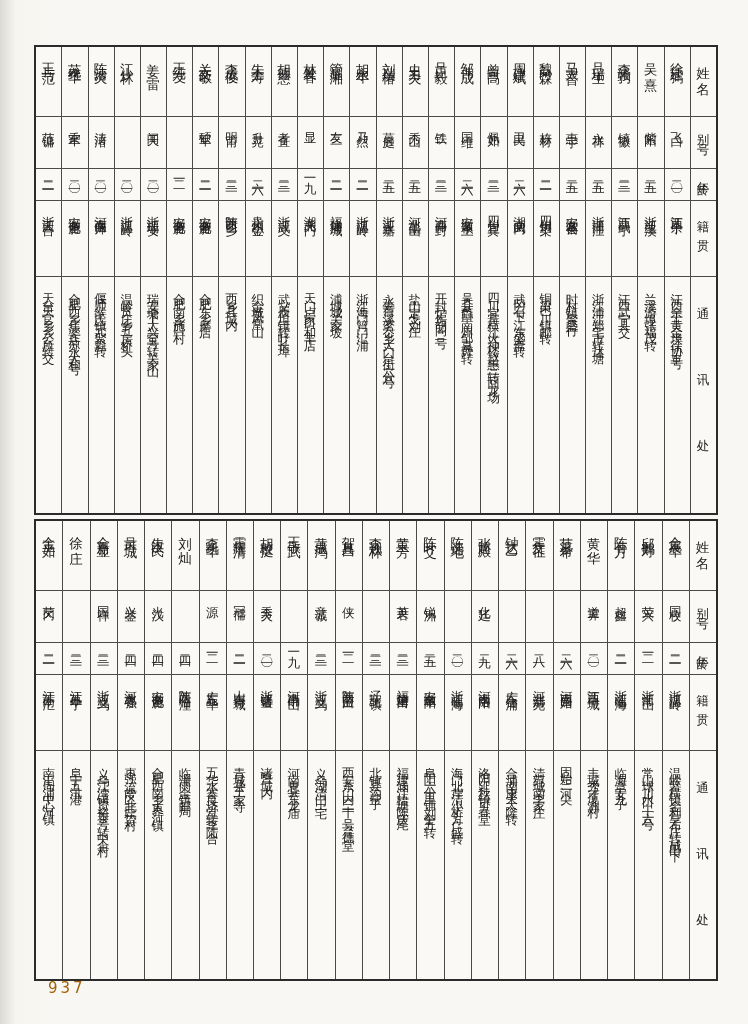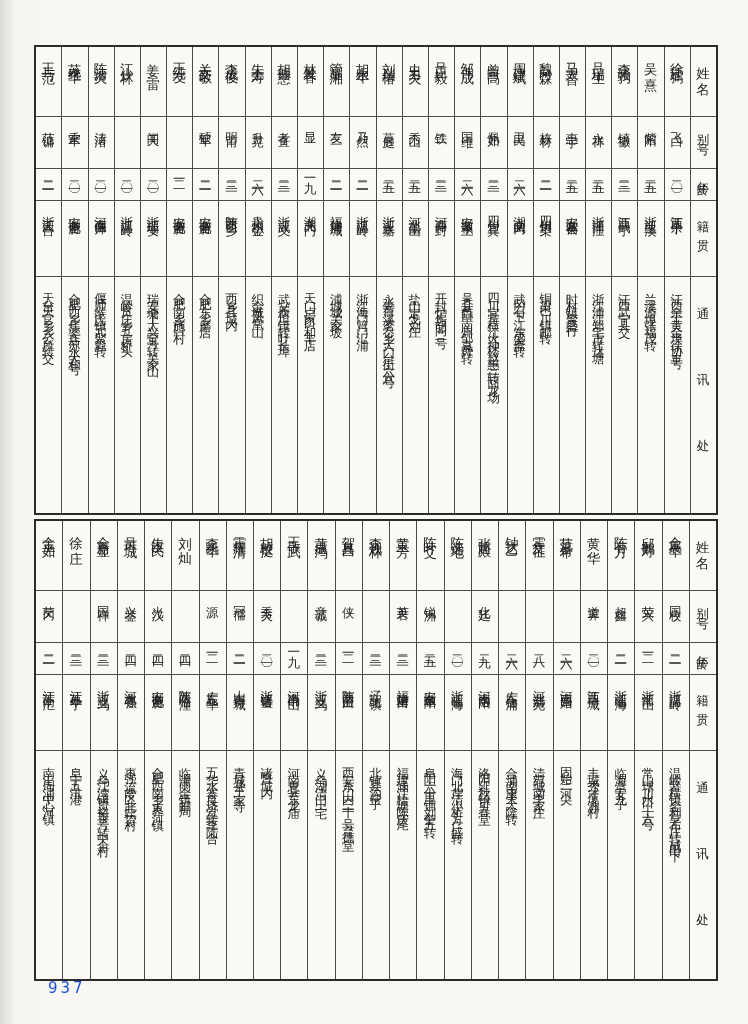--- a/index.html
+++ b/index.html
@@ -35,21 +35,21 @@
   .c-native .vtext{letter-spacing:2.5px;}
   .c-address .vtext{letter-spacing:6.5px;height:100%;}
   .hcell .vtext{height:auto;}
   .hv0{letter-spacing:16px !important;padding-top:4px;}
   .hv1{letter-spacing:10px !important;padding-top:2px;}
   .hv2{letter-spacing:2px !important;}
   .hv3{letter-spacing:20px !important;padding-top:4px;}
   .hv4{letter-spacing:66px !important;padding-top:14px;}
   .page-number{
     position:absolute;left:48px;top:979px;
-    font-size:15px;letter-spacing:3px;color:#1d4ed8;
+    font-size:15px;letter-spacing:3px;color:#a16207;
     font-family:"DejaVu Sans","Liberation Sans",sans-serif;
   }
 </style>
 </head>
 <body>
 
 <div class="block" id="block0">
     <div class="col header-col">
       <div class="cell hcell c-name">
         <div class="vtext hv0">姓名</div>

